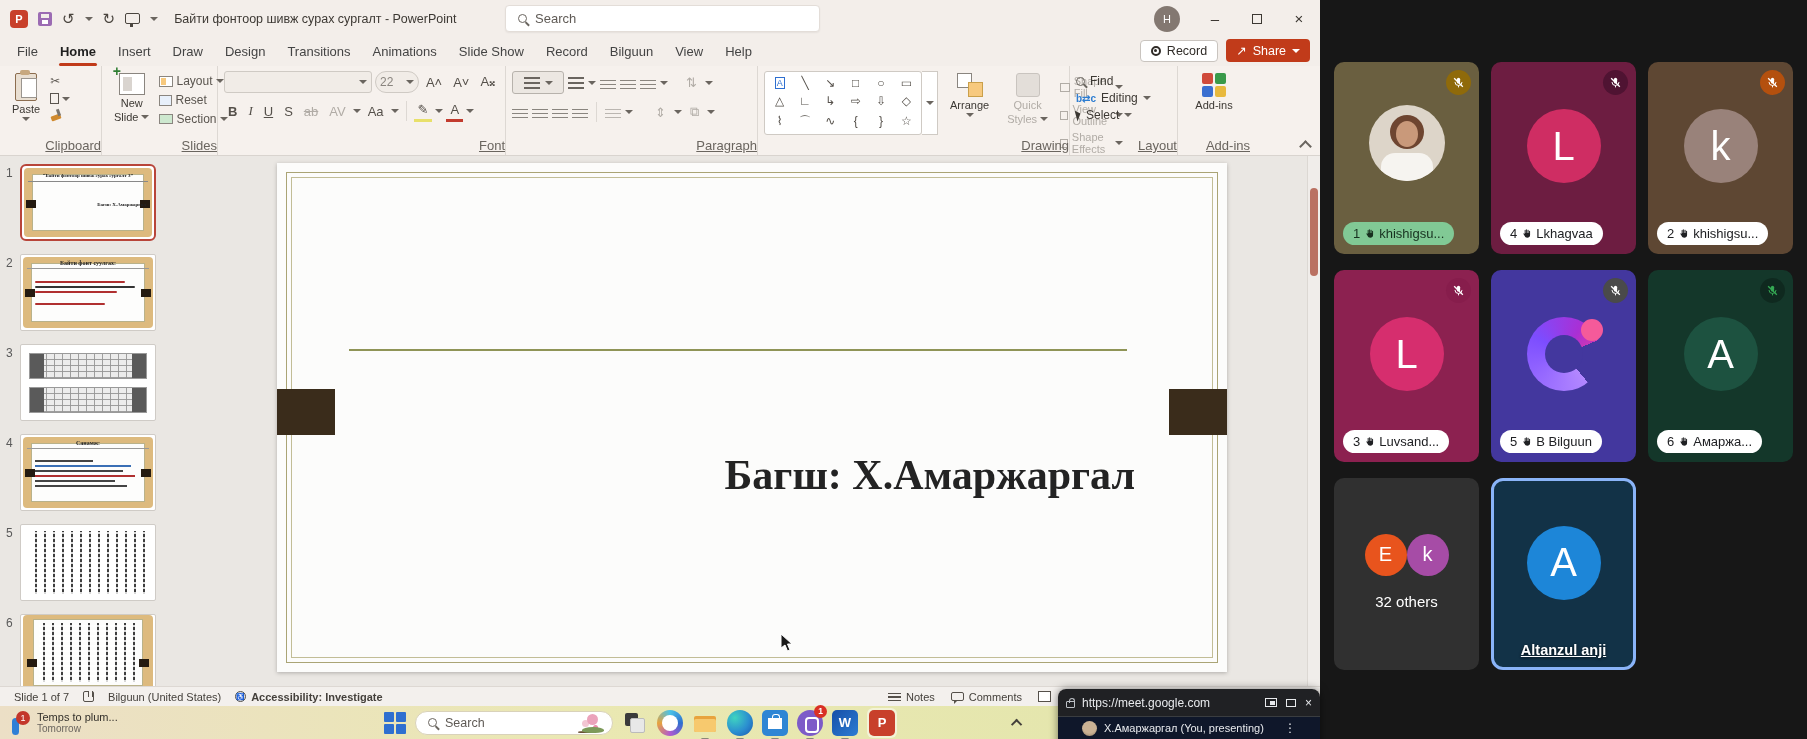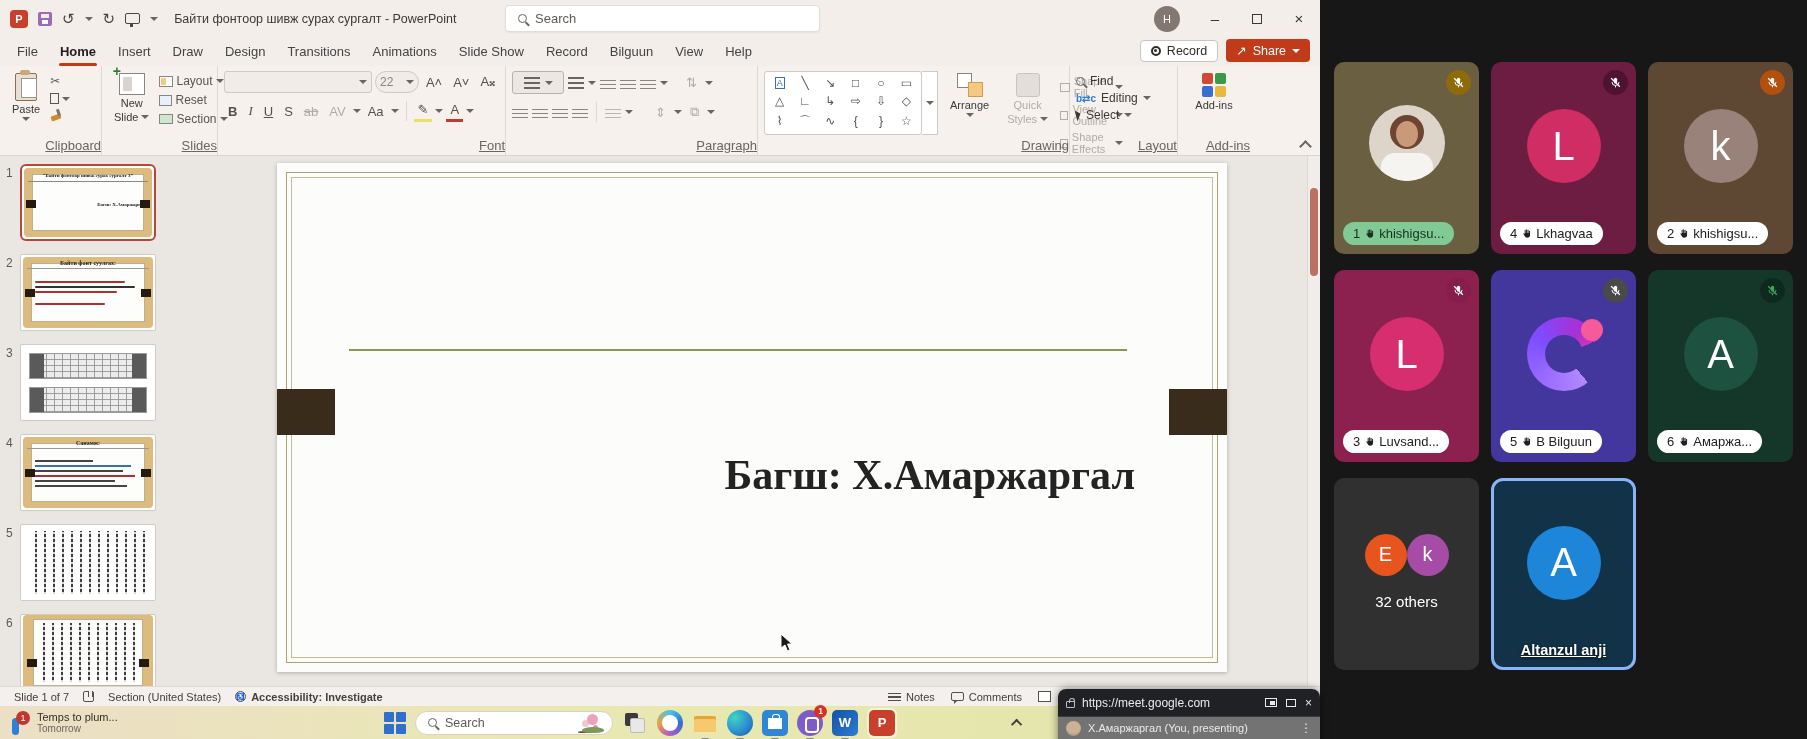--- a/index.html
+++ b/index.html
@@ -241,22 +241,22 @@
        overflow:hidden;box-shadow:0 0 8px rgba(0,0,0,.5);}
   .pip-top{height:27px;background:#202124;display:flex;align-items:center;color:#e8eaed;font-size:12px;
            padding:0 8px;gap:7px;}
   .lockico{width:9px;height:7px;border:1.2px solid #bdc1c6;border-radius:1px;position:relative;margin-top:3px;}
   .lockico::before{content:"";position:absolute;left:1.5px;top:-4px;width:4px;height:4px;
                    border:1.2px solid #bdc1c6;border-bottom:none;border-radius:3px 3px 0 0;}
   .pip-icons{margin-left:auto;display:flex;align-items:center;gap:9px;color:#e8eaed;}
   .pipico{width:12px;height:9px;border:1.2px solid #e8eaed;position:relative;}
   .pipico::after{content:"";position:absolute;right:1px;bottom:1px;width:5px;height:4px;background:#e8eaed;}
   .expico{width:10px;height:8px;border:1.2px solid #e8eaed;}
-  .pip-bottom{height:23px;background:#737373;border-top:1px solid #3a3d40;display:flex;align-items:center;
-              gap:7px;padding:0 8px;color:#e8eaed;font-size:11px;}
+  .pip-bottom{height:23px;background:#0f172a;border-top:1px solid #3a3d40;display:flex;align-items:center;
+              gap:7px;padding:0 24px;color:#e8eaed;font-size:11px;}
   .pip-av{width:15px;height:15px;border-radius:50%;background:radial-gradient(circle at 50% 35%,#cbb294 55%,#8c795f);}
   .kebab{margin-left:auto;letter-spacing:0;font-size:12px;color:#e8eaed;}
 
   
   .meet{position:absolute;left:1320px;top:0;width:487px;height:739px;background:#171717;}
   .tilegrid{position:absolute;left:14px;top:62px;width:459px;display:grid;
             grid-template-columns:repeat(3,1fr);gap:16px 12px;}
   .tile{height:192px;border-radius:10px;position:relative;overflow:hidden;}
   .tile .circle{position:absolute;left:50%;top:44%;transform:translate(-50%,-50%);
                 width:74px;height:74px;border-radius:50%;display:flex;align-items:center;
@@ -663,21 +663,21 @@
       <div class="vscroll">
         <div class="vthumb"></div>
       </div>
     </div>
 
     <div class="statusbar">
       <span class="seg">Slide 1 of 7</span>
       <span class="seg">
           <span class="bookico"></span>
         </span>
-      <span class="seg">Section (United States)</span>
+      <span class="seg">Bilguun (United States)</span>
       <span class="seg">
           <span class="accico">♿</span>
           <b>Accessibility: Investigate</b>
         </span>
       <div class="statright">
         <span class="seg" style="margin-left:0;">
             <span class="notesico"></span>
             <span>Notes</span>
           </span>
         <span class="seg" style="margin-left:0;">

